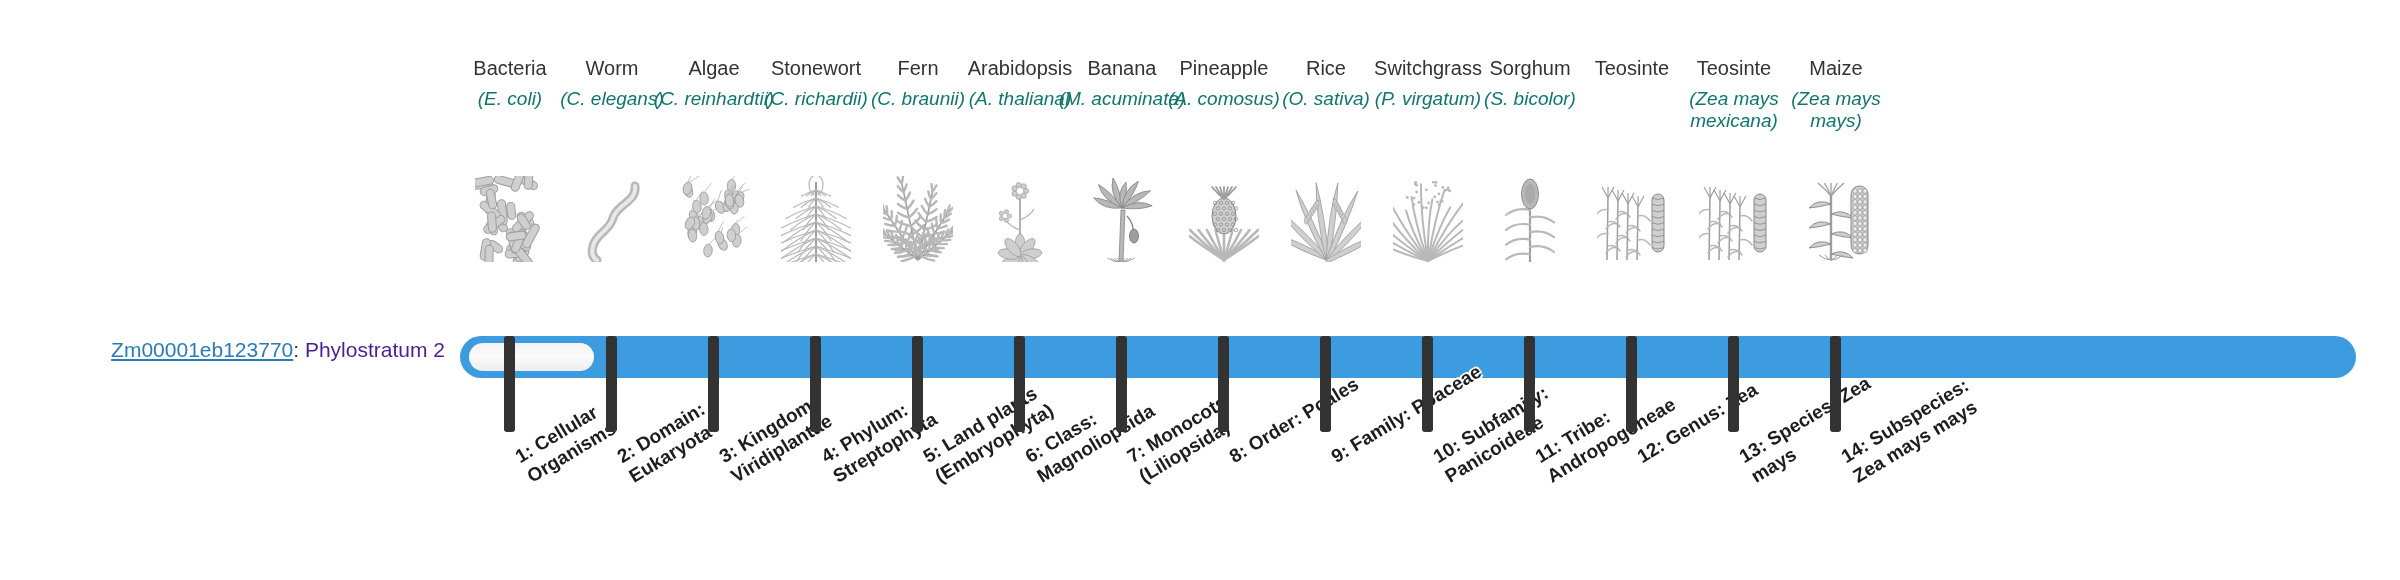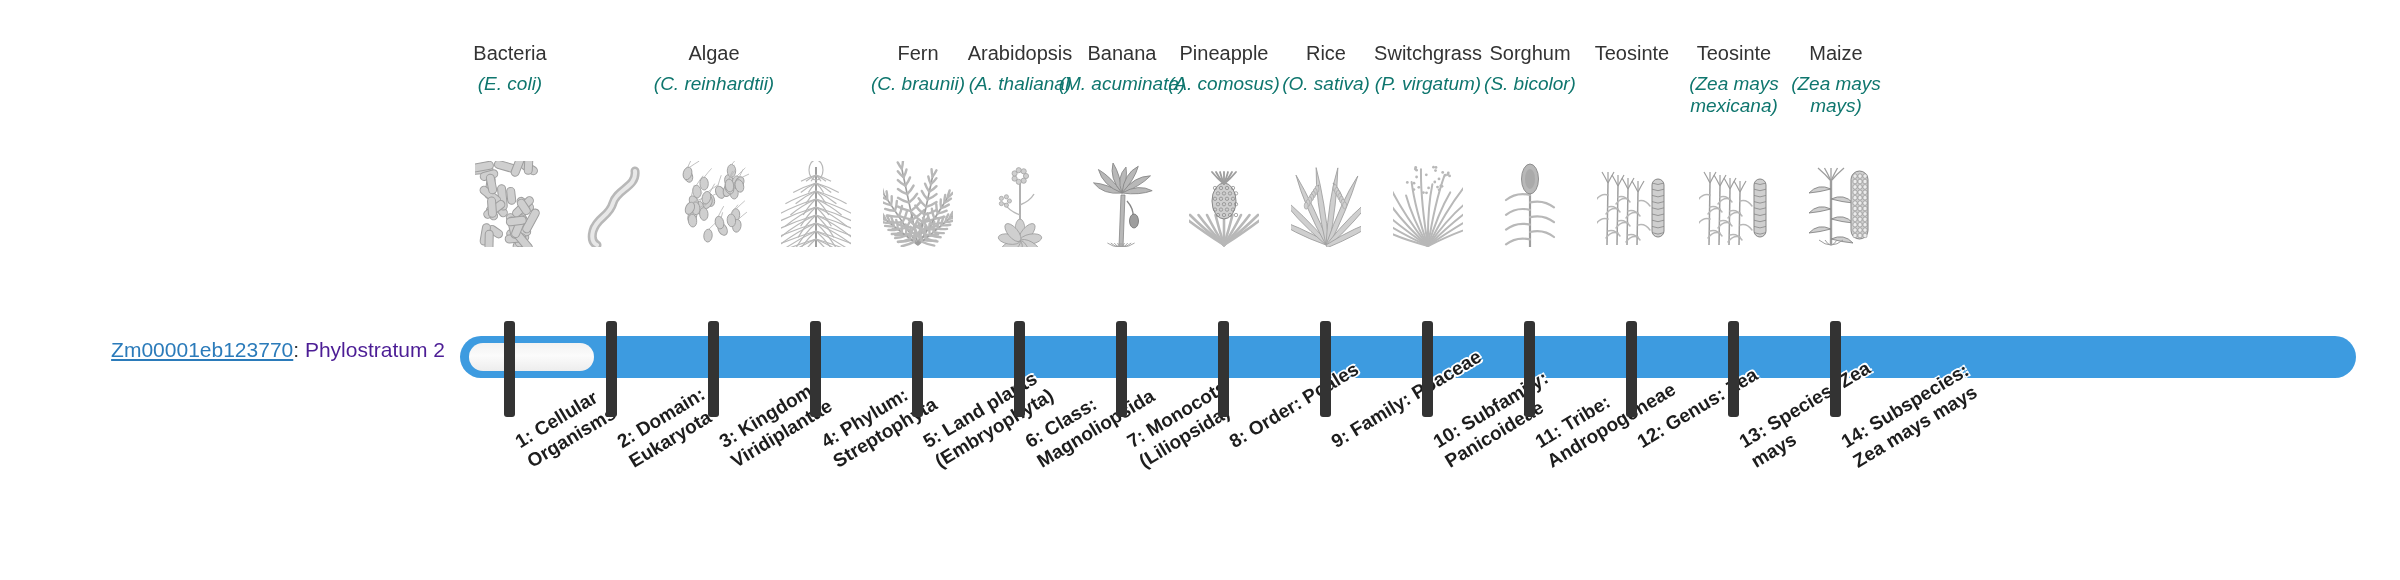--- a/index.html
+++ b/index.html
@@ -37,21 +37,21 @@
   
   #columns {
     position: absolute;
     left: 0;
     top: 0;
     width: 2400px;
     height: 580px;
   }
   .col {
     position: absolute;
-    top: 1px;
+    top: 16px;
     width: 102px;
     height: 496px;
   }
 
   
   .name-block {
     position: absolute;
     top: 40px;
     left: -16px;
     width: 134px;
@@ -262,20 +262,24 @@
           </g>
           <g transform="translate(16.5,23.0) rotate(79.0)">
             <rect x="-9.865072084590793" y="-4" width="19.730144169181585" height="8" rx="4" fill="#cfcfcf" stroke="#9e9e9e" stroke-width="1"></rect>
           </g>
         </svg>
       </div>
       <div class="tick"></div>
       <div class="rank-label">1: Cellular Organisms</div>
     </div>
     <div class="col" style="left: 561px;">
+      <div class="name-block">
+        <div class="common-name">Worm</div>
+        <div class="sci-name">(C. elegans)</div>
+      </div>
       <div class="illus">
         <svg width="70" height="86" viewBox="0 0 70 86">
           <path d="M58 10 C 60 26, 40 28, 36 42 C 32 56, 20 56, 16 70 C 14 78, 16 82, 20 84" fill="none" stroke="#b8b8b8" stroke-width="9" stroke-linecap="round"></path>
           <path d="M58 10 C 60 26, 40 28, 36 42 C 32 56, 20 56, 16 70 C 14 78, 16 82, 20 84" fill="none" stroke="#e8e8e8" stroke-width="4" stroke-linecap="round"></path>
         </svg>
       </div>
       <div class="tick"></div>
       <div class="rank-label">2: Domain: Eukaryota</div>
     </div>
     <div class="col" style="left: 663px;">
@@ -404,20 +408,24 @@
           <g transform="translate(27.4,36.7) rotate(14.0)">
             <ellipse cx="0" cy="0" rx="4.2" ry="6.4" fill="#cfcfcf" stroke="#9e9e9e" stroke-width="0.9"></ellipse>
             <path d="M0 -6 q 5 -6 8 -9" fill="none" stroke="#b8b8b8" stroke-width="0.8"></path>
           </g>
         </svg>
       </div>
       <div class="tick"></div>
       <div class="rank-label">3: Kingdom: Viridiplantae</div>
     </div>
     <div class="col" style="left: 765px;">
+      <div class="name-block">
+        <div class="common-name">Stonewort</div>
+        <div class="sci-name">(C. richardii)</div>
+      </div>
       <div class="illus">
         <svg width="70" height="86" viewBox="0 0 70 86">
           <path d="M35 86 L35 6" stroke="#9e9e9e" stroke-width="2" fill="none"></path>
           <path d="M35 14 q -8.25 2.5 -15 6.25" fill="none" stroke="#b8b8b8" stroke-width="1.2"></path>
           <path d="M35 14 q -5.5 2.5 -10 6.25" fill="none" stroke="#b8b8b8" stroke-width="1.2"></path>
           <path d="M35 14 q -2.75 2.5 -5 6.25" fill="none" stroke="#b8b8b8" stroke-width="1.2"></path>
           <path d="M35 14 q 2.75 2.5 5 6.25" fill="none" stroke="#b8b8b8" stroke-width="1.2"></path>
           <path d="M35 14 q 5.5 2.5 10 6.25" fill="none" stroke="#b8b8b8" stroke-width="1.2"></path>
           <path d="M35 14 q 8.25 2.5 15 6.25" fill="none" stroke="#b8b8b8" stroke-width="1.2"></path>
           <path d="M35 22 q -12.54 3.8 -22.799999999999997 9.5" fill="none" stroke="#b8b8b8" stroke-width="1.2"></path>

